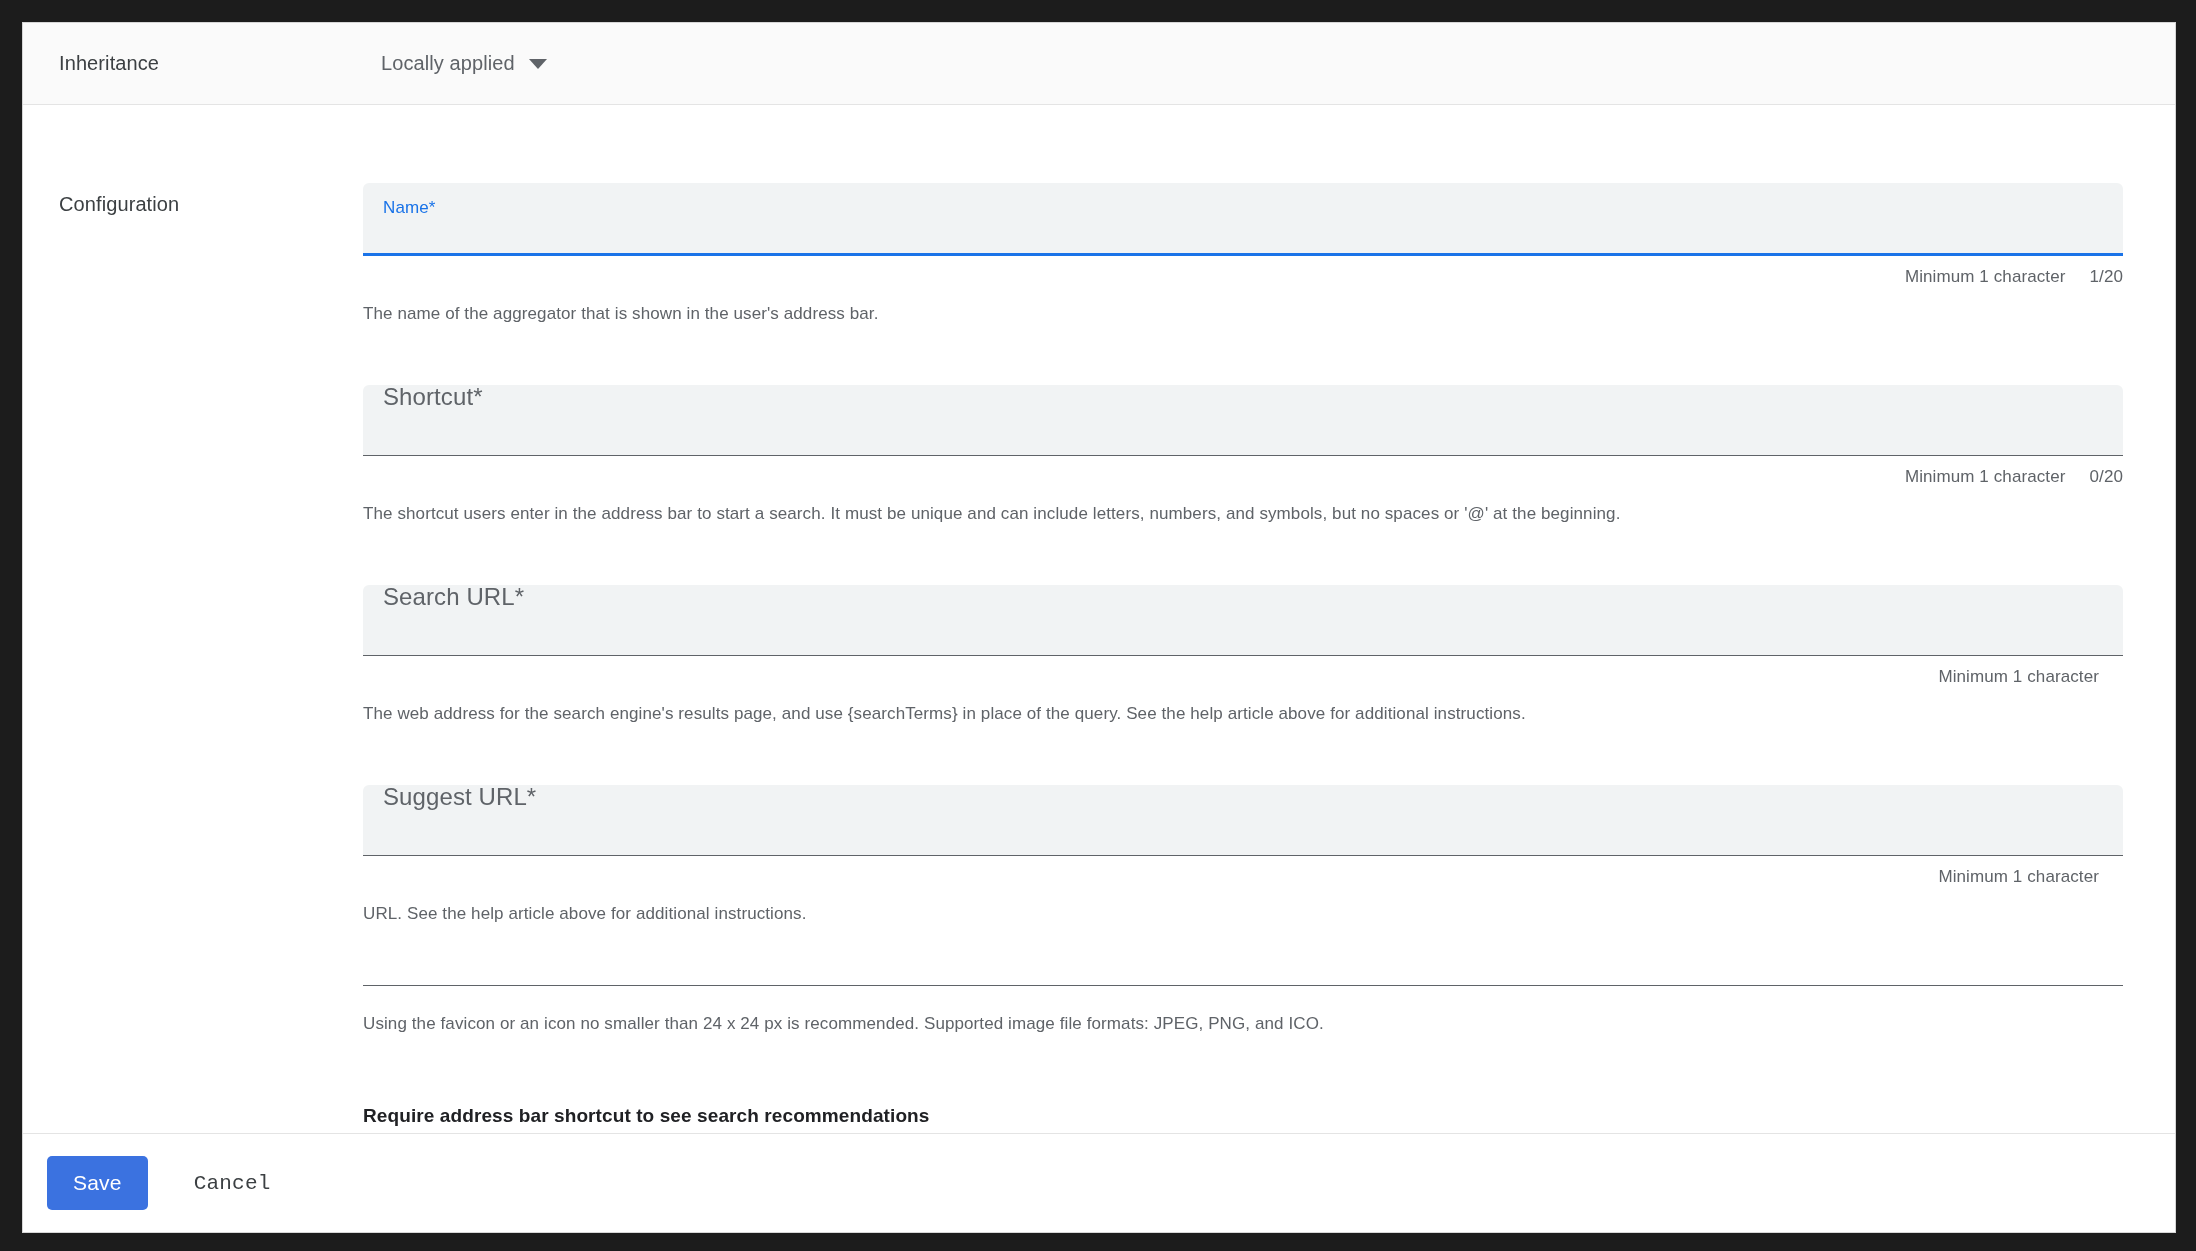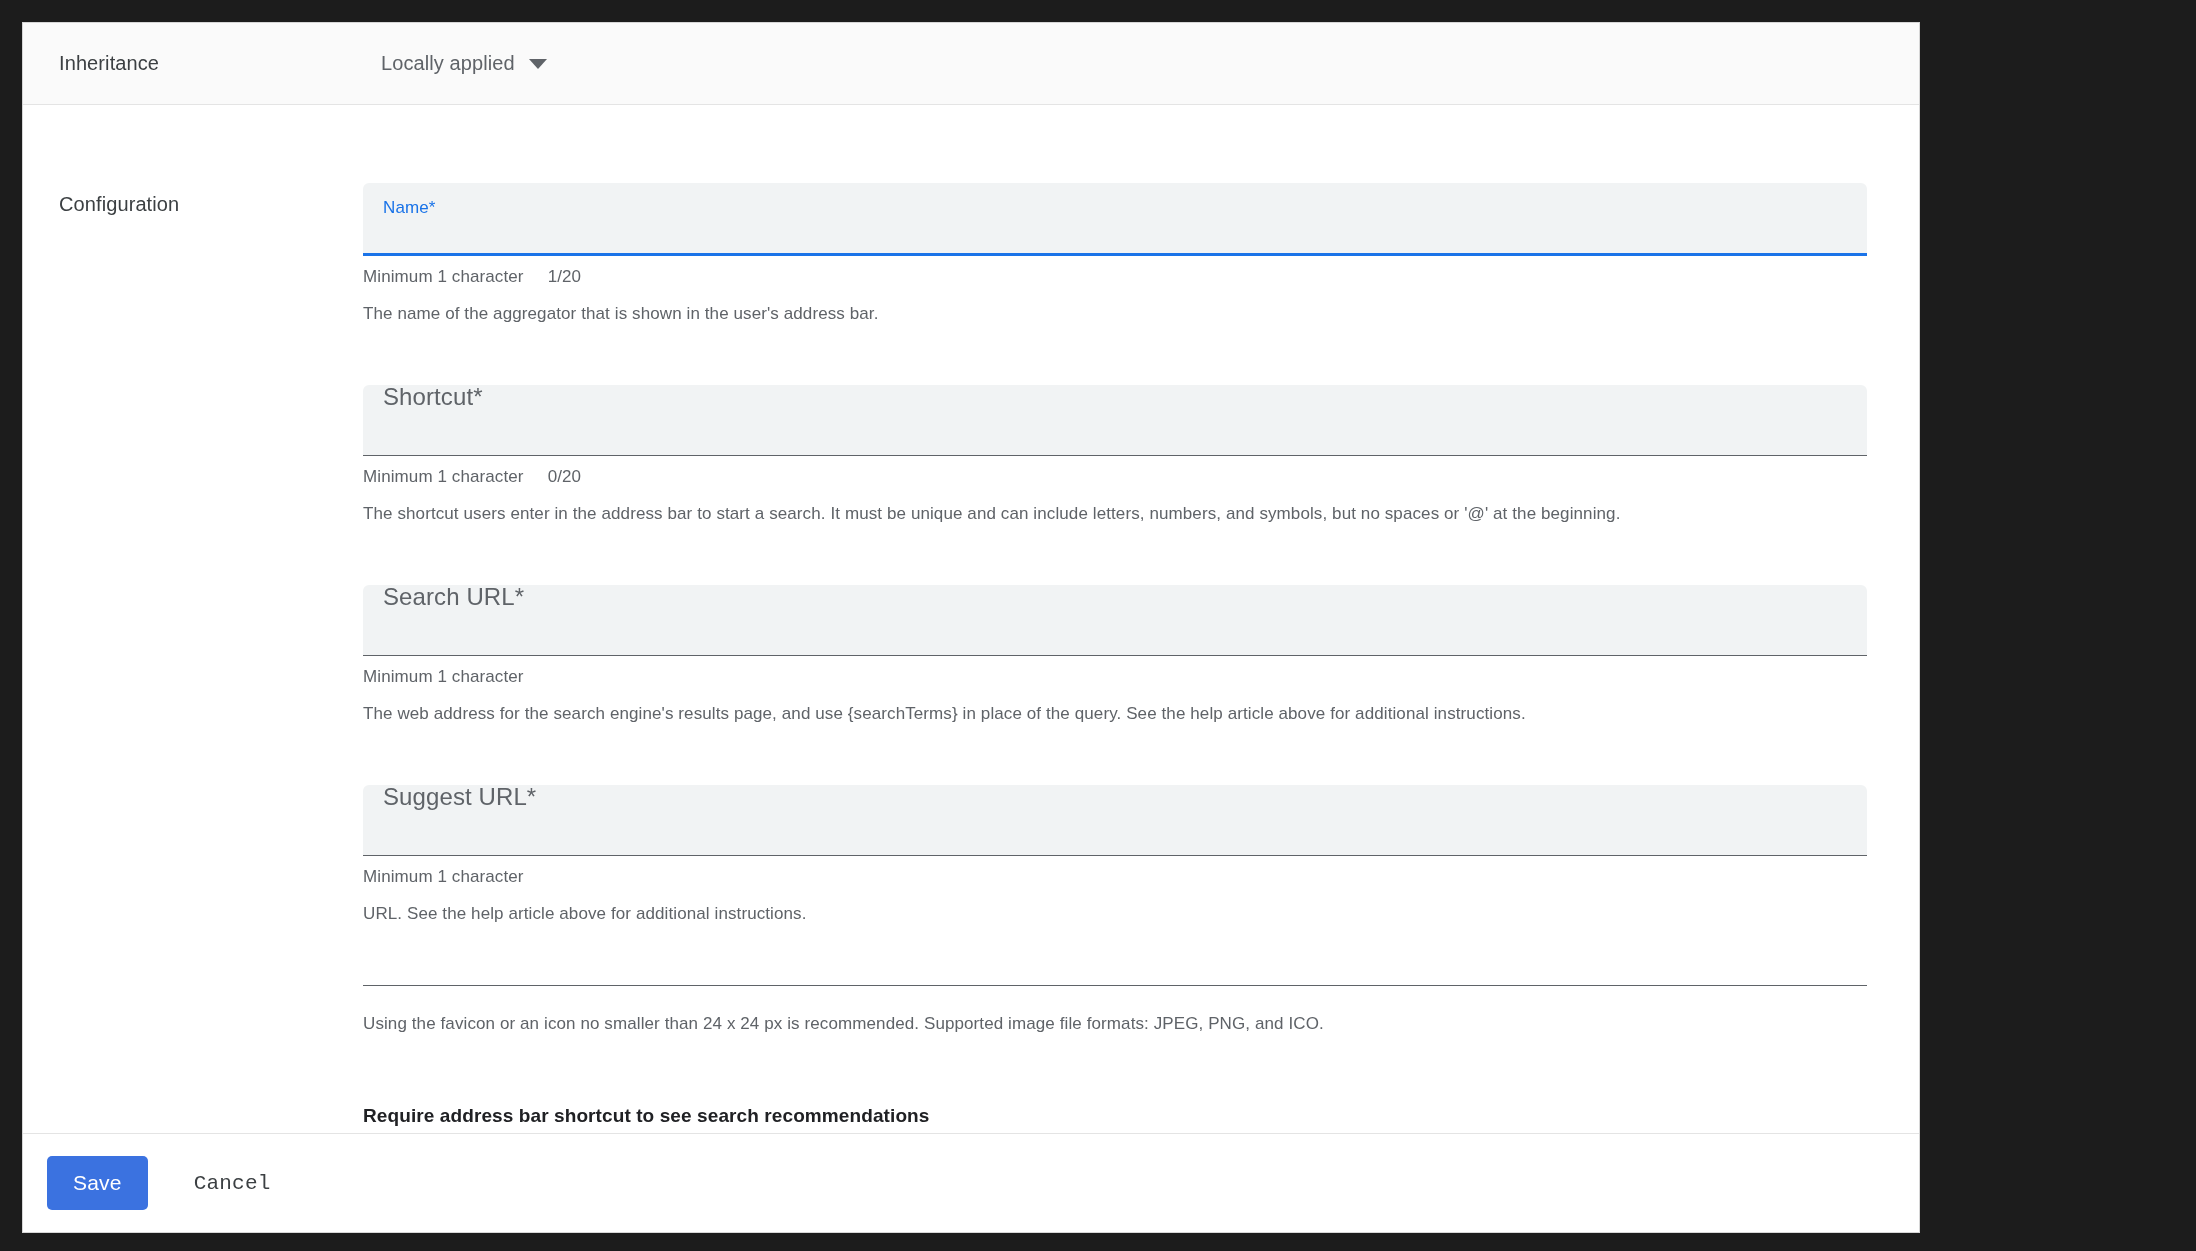--- a/index.html
+++ b/index.html
@@ -14,21 +14,21 @@
     width: 2196px;
     height: 1251px;
     background: #1c1c1c;
     position: relative;
     overflow: hidden;
   }
   .page-frame {
     position: absolute;
     left: 22px;
     top: 22px;
-    width: 1898px;
+    width: 2154px;
     height: 1211px;
     background: #b91c1c;
     border: 1px solid #d6d6d6;
     display: flex;
     flex-direction: column;
     overflow: hidden;
   }
 
   
   .inheritance-row {
@@ -122,21 +122,21 @@
   .field-underline {
     height: 1px;
     background: #5f6368;
   }
   .field-underline.focused {
     height: 3px;
     background: #1a73e8;
   }
   .field-meta {
     display: flex;
-    justify-content: flex-start;
+    justify-content: flex-end;
     align-items: flex-start;
     padding-top: 11px;
   }
   .field-hint {
     font-size: 17px;
     color: #5f6368;
     letter-spacing: .1px;
   }
   .field-counter {
     font-size: 17px;

